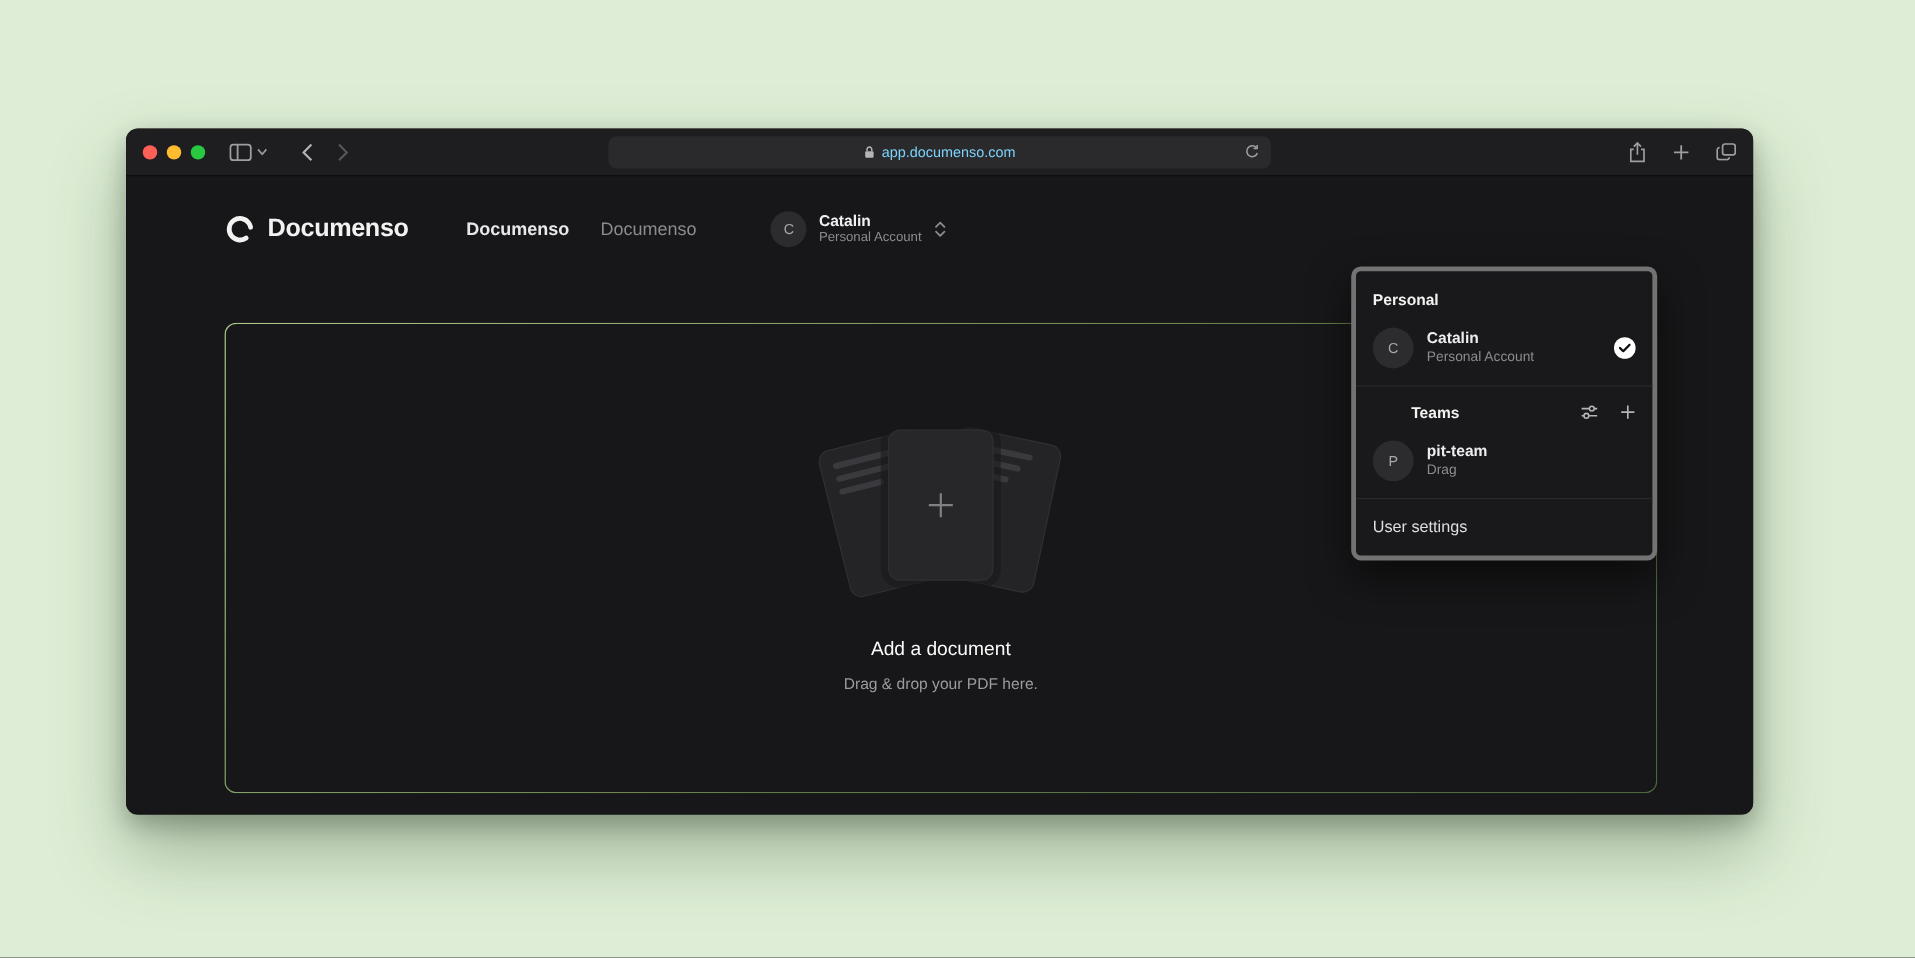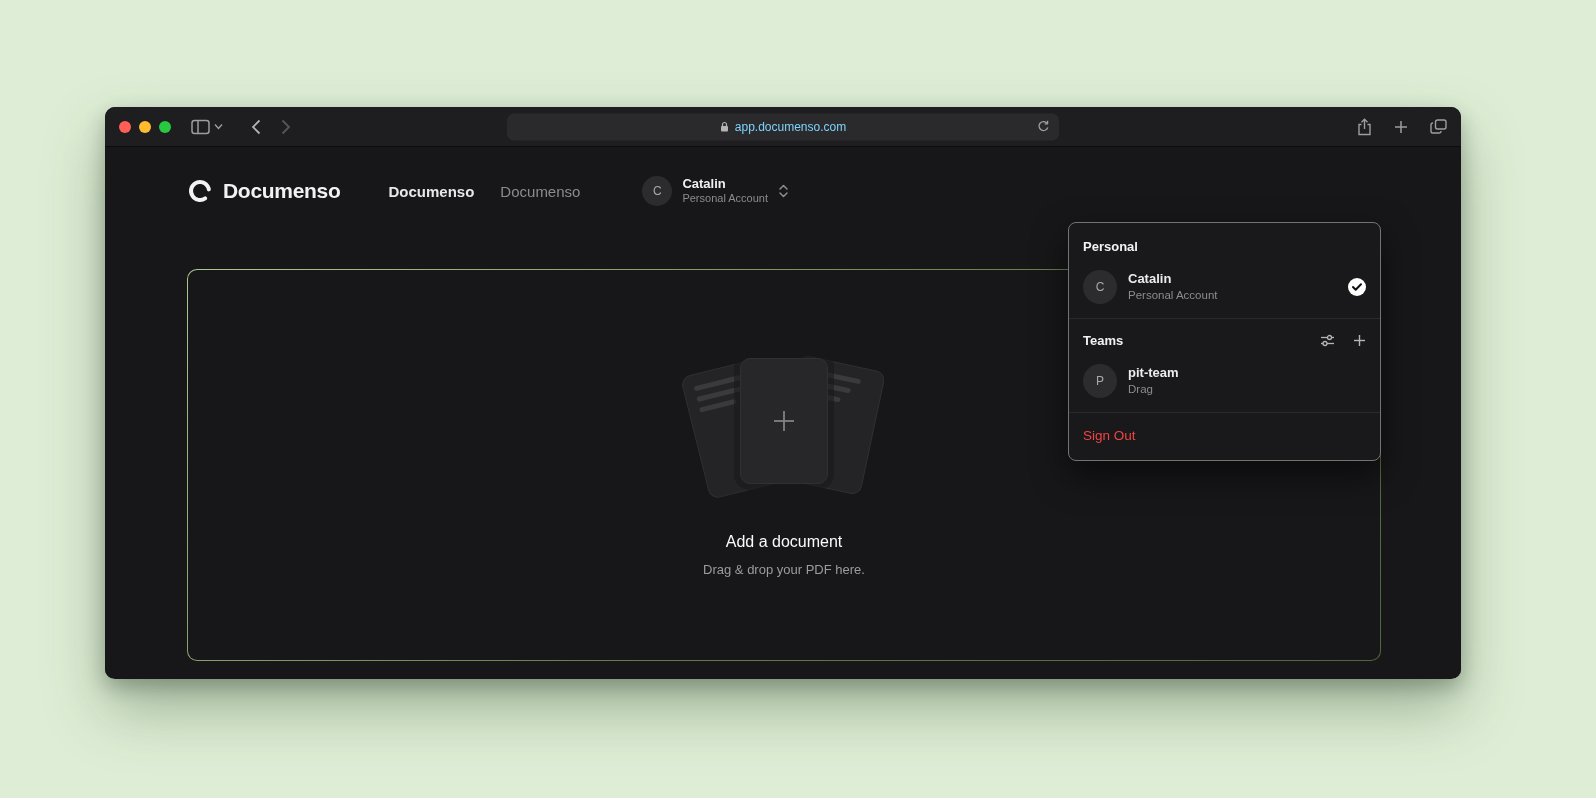--- a/index.html
+++ b/index.html
@@ -86,27 +86,27 @@
   .card-right { right:10px; top:9px; transform:rotate(12deg); }
   .card-center {
     left:50%; top:5px; transform:translateX(-50%); z-index:2; background:#27272a;
     box-shadow:0 0 0 6px rgba(23,23,25,.55);
     display:flex; align-items:center; justify-content:center;
   }
   .dz-title { font-size:16px; font-weight:400; color:#fafafa; }
   .dz-sub { margin-top:11px; font-size:13px; color:#9b9ba0; }
   
   .menu {
-    position:absolute; right:80px; top:75px; width:313px; z-index:10;
-    background:#19191b; border:1px solid #737373; border-radius:8px;
+    position:absolute; right:80px; top:75px; width:255px; z-index:10;
+    background:#19191b; border:4px solid #737373; border-radius:8px;
     box-shadow:0 14px 34px rgba(0,0,0,.55); padding:8px 0 8px;
   }
   .menu-heading { padding:8px 14px 8px; font-size:13px; font-weight:700; color:#f2f2f2; }
   .menu-heading-row { display:flex; align-items:center; padding:8px 14px; }
-  .menu-heading-row .mh-label { font-size:13px; font-weight:700; color:#f2f2f2; }
+  .menu-heading-row .mh-label { font-size:13px; font-weight:700; color:#f2f2f2;margin-left:32px; }
   .mh-icons { margin-left:auto; display:flex; gap:18px; align-items:center; color:#b5b5b8; }
   .mh-icons span { cursor:pointer; display:inline-flex; }
   .menu-item {
     display:flex; align-items:center; gap:11px; padding:8px 14px; cursor:pointer;
   }
   .menu-item .avatar { width:34px; height:34px; font-size:12px; }
   .mi-name { font-size:13px; font-weight:600; color:#ececee; line-height:1.3; }
   .mi-sub { font-size:11.5px; color:#8b8b90; line-height:1.3; }
   .mi-check { margin-left:auto; width:18px; height:18px; border-radius:50%; background:#fff;
     display:flex; align-items:center; justify-content:center; flex:none; }
@@ -290,17 +290,17 @@
       <div class="menu-item">
         <span class="avatar">P</span>
         <span>
           <div class="mi-name">pit-team</div>
           <div class="mi-sub">Drag</div>
         </span>
       </div>
 
       <div class="menu-divider"></div>
 
-      <div class="menu-link danger">Sign Out</div>
+      <div class="menu-link">User settings</div>
     </div>
 
   </div>
 </div>
 
 </body></html>

